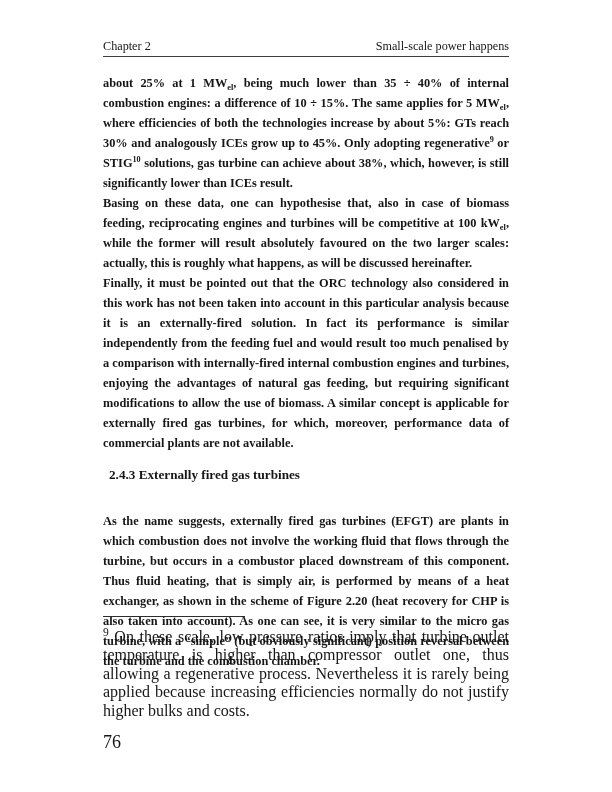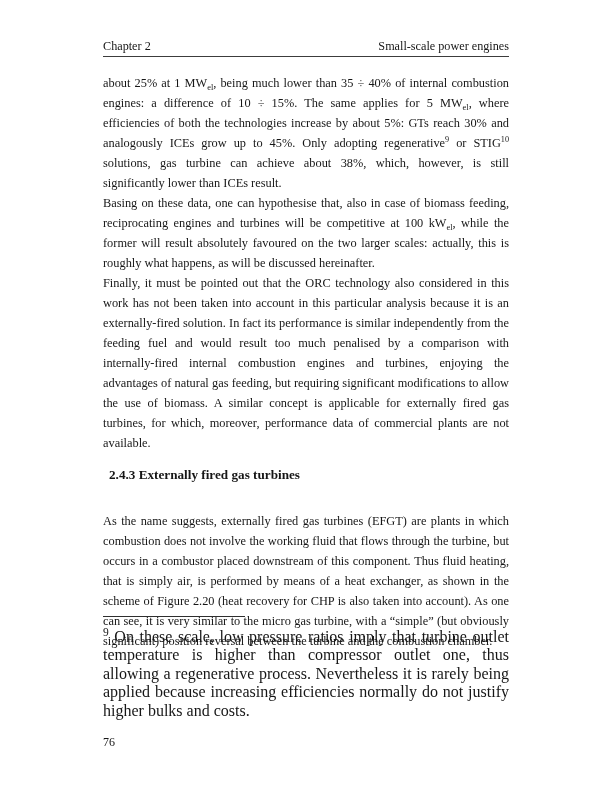--- a/index.html
+++ b/index.html
@@ -34,20 +34,21 @@
     position: absolute;
     left: 103px;
     width: 406px;
     top: 73px;
   }
   .main-text p {
     margin: 0;
     font-size: 12.35px;
     line-height: 20px;
     text-align: justify;
+    font-weight: bold;
   }
   .section-heading {
     margin: 12px 0 26px 6px;
     font-size: 13.2px;
     line-height: 20px;
     font-weight: bold;
     text-align: left;
   }
   .sub {
     vertical-align: sub;
@@ -80,32 +81,32 @@
   .footnote-block p + p { margin-top: 0.5px; }
   .fn-marker {
     vertical-align: super;
     font-size: 0.72em;
     line-height: 0;
   }
   .page-number {
     position: absolute;
     left: 103px;
     top: 735px;
-    font-size: 12px;
+    font-size: 18px;
     line-height: 14px;
   }
 </style>
 </head>
 <body>
 
 <div class="page">
 
   <div class="header-row">
     <span>Chapter 2</span>
-    <span>Small-scale power engines</span>
+    <span>Small-scale power happens</span>
   </div>
   <div class="header-rule"></div>
 
   <div class="main-text">
     <p><span>about 25% at 1 MW</span><span class="sub">el</span><span>, being much lower than 35 ÷ 40% of internal combustion engines: a difference of 10 ÷ 15%. The same applies for 5 MW</span><span class="sub">el</span><span>, where efficiencies of both the technologies increase by about 5%: GTs reach 30% and analogously ICEs grow up to 45%. Only adopting regenerative</span><span class="sup">9</span><span> or STIG</span><span class="sup">10</span><span> solutions, gas turbine can achieve about 38%, which, however, is still significantly lower than ICEs result.</span></p>
 
     <p><span>Basing on these data, one can hypothesise that, also in case of biomass feeding, reciprocating engines and turbines will be competitive at 100 kW</span><span class="sub">el</span><span>, while the former will result absolutely favoured on the two larger scales: actually, this is roughly what happens, as will be discussed hereinafter.</span></p>
 
     <p>Finally, it must be pointed out that the ORC technology also considered in this work has not been taken into account in this particular analysis because it is an externally-fired solution. In fact its performance is similar independently from the feeding fuel and would result too much penalised by a comparison with internally-fired internal combustion engines and turbines, enjoying the advantages of natural gas feeding, but requiring significant modifications to allow the use of biomass. A similar concept is applicable for externally fired gas turbines, for which, moreover, performance data of commercial plants are not available.</p>
 

